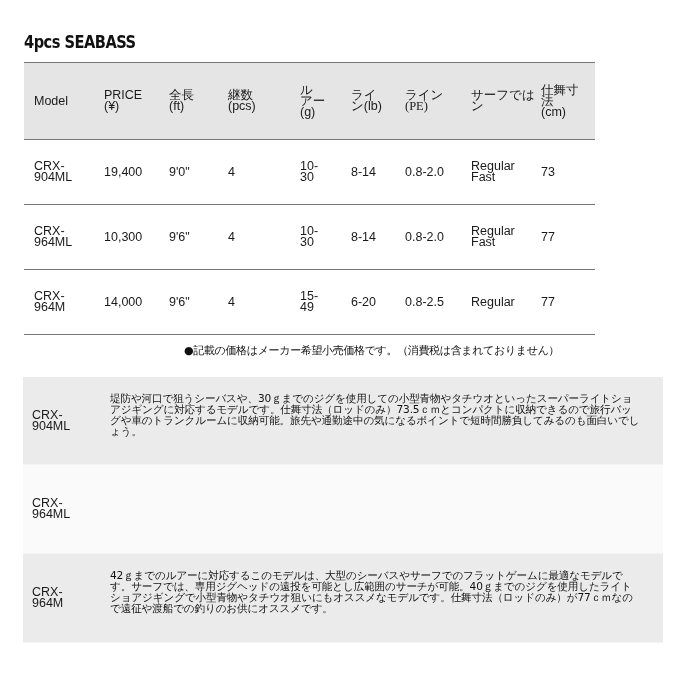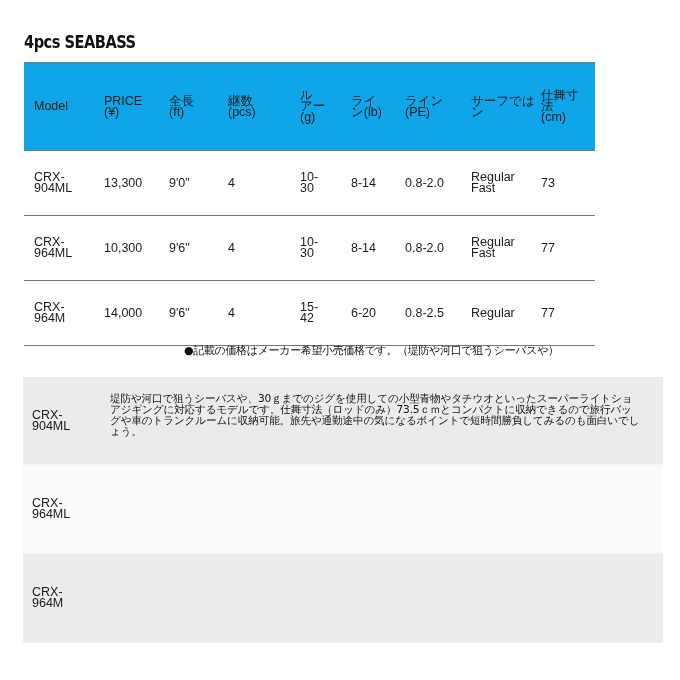--- a/index.html
+++ b/index.html
@@ -37,36 +37,36 @@
       font-size: 12.5px;
       line-height: 11px;
     }
     .spec-table th, .spec-table td {
       text-align: left;
       vertical-align: middle;
       font-weight: normal;
       padding: 0;
     }
     .spec-table thead tr {
-      background: #0ea5e9;
-      height: 88px;
+      background: #e5e5e5;
+      height: 77px;
       border-top: 1px solid #777;
       border-bottom: 1px solid #777;
     }
     .spec-table tbody tr {
       height: 65px;
       border-bottom: 1px solid #777;
     }
     .col-model { width: 70px; padding-left: 10px !important; }
     .col-price { width: 65px; }
     .col-len { width: 59px; }
     .col-pcs { width: 72px; }
     .col-lure { width: 51px; }
     .col-lb { width: 54px; }
-    .col-pe { width: 66px; }
+    .col-pe { width: 66px; font-family: Liberation Serif, serif; }
     .col-action { width: 70px; }
     .col-len2 { }
     .hdr-center { text-align: left; padding-right: 14px !important; }
     .cell-center { text-align: center; padding-right: 14px !important; }
     .multiline { white-space: pre-line; }
 
     .note {
       position: absolute;
       left: 184px;
       top: 343px;
@@ -139,21 +139,21 @@
 ン</th>
       <th class="col-len2 multiline hdr-center">仕舞寸
 法
 (cm)</th>
     </tr>
   </thead>
   <tbody>
     <tr>
       <td class="col-model multiline">CRX-
 904ML</td>
-      <td>13,300</td>
+      <td>19,400</td>
       <td>9'0"</td>
       <td>4</td>
       <td class="multiline">10-
 30</td>
       <td>8-14</td>
       <td>0.8-2.0</td>
       <td class="multiline">Regular
 Fast</td>
       <td class="cell-center">73</td>
     </tr>
@@ -171,38 +171,39 @@
 Fast</td>
       <td class="cell-center">77</td>
     </tr>
     <tr>
       <td class="col-model multiline">CRX-
 964M</td>
       <td>14,000</td>
       <td>9'6"</td>
       <td>4</td>
       <td class="multiline">15-
-42</td>
+49</td>
       <td>6-20</td>
       <td>0.8-2.5</td>
       <td class="multiline">Regular</td>
       <td class="cell-center">77</td>
     </tr>
   </tbody>
 </table>
 
-<div class="note">●記載の価格はメーカー希望小売価格です。（堤防や河口で狙うシーバスや）</div>
+<div class="note">●記載の価格はメーカー希望小売価格です。（消費税は含まれておりません）</div>
 
 <div class="desc-list">
   <div class="desc-row shade r1">
     <div class="desc-model">CRX-
 904ML</div>
     <div class="desc-text">堤防や河口で狙うシーバスや、30ｇまでのジグを使用しての小型青物やタチウオといったスーパーライトショアジギングに対応するモデルです。仕舞寸法（ロッドのみ）73.5ｃｍとコンパクトに収納できるので旅行バッグや車のトランクルームに収納可能。旅先や通勤途中の気になるポイントで短時間勝負してみるのも面白いでしょう。</div>
   </div>
   <div class="desc-row light r2">
     <div class="desc-model">CRX-
 964ML</div>
   </div>
   <div class="desc-row shade r3">
     <div class="desc-model">CRX-
 964M</div>
+    <div class="desc-text">42ｇまでのルアーに対応するこのモデルは、大型のシーバスやサーフでのフラットゲームに最適なモデルです。サーフでは、専用ジグヘッドの遠投を可能とし広範囲のサーチが可能。40ｇまでのジグを使用したライトショアジギングで小型青物やタチウオ狙いにもオススメなモデルです。仕舞寸法（ロッドのみ）が77ｃｍなので遠征や渡船での釣りのお供にオススメです。</div>
   </div>
 </div>
 
 </body></html>

